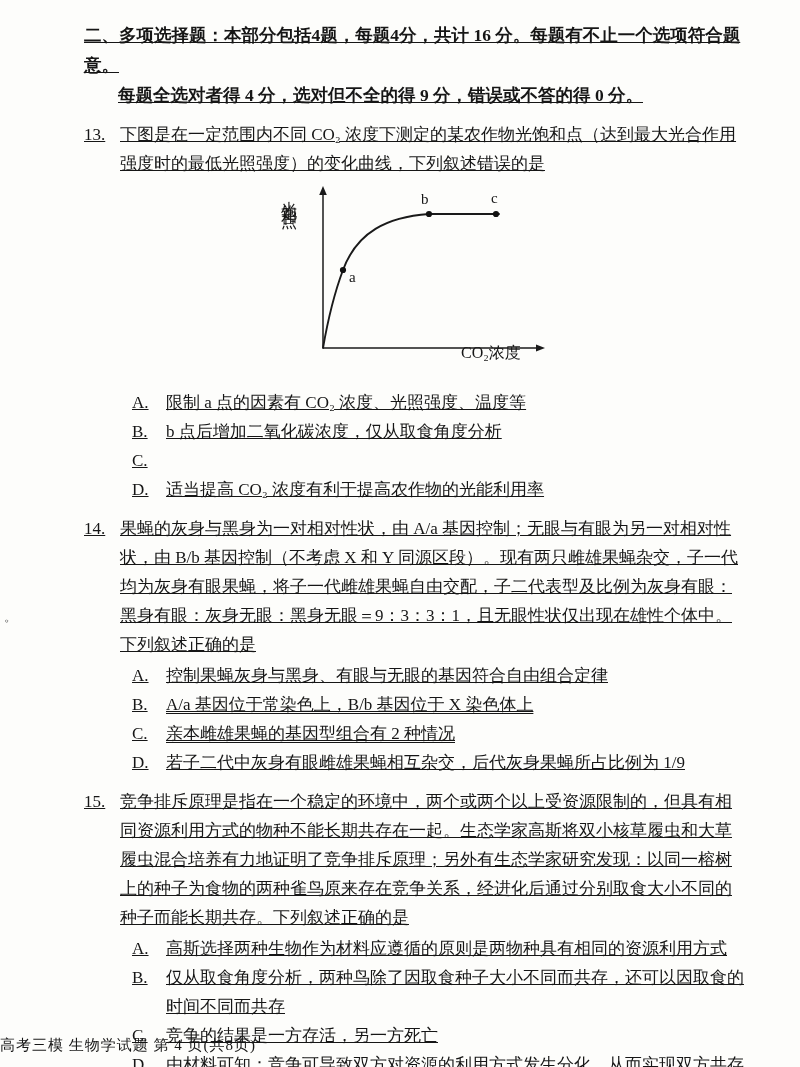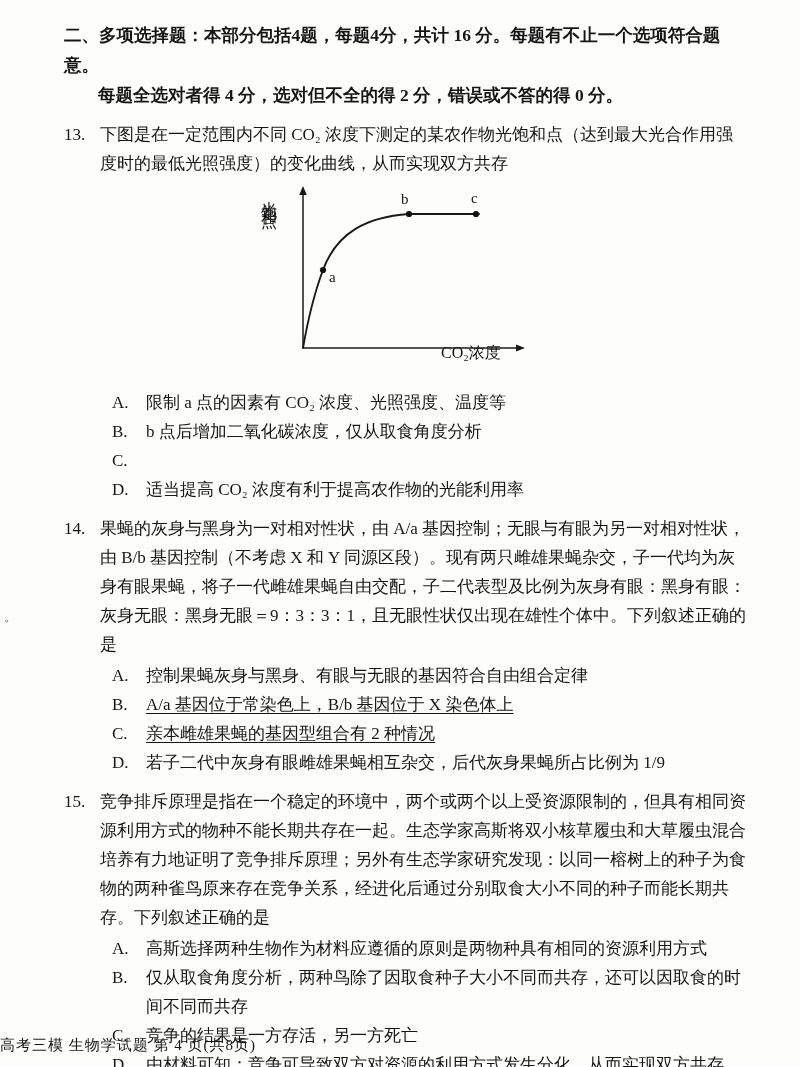--- a/index.html
+++ b/index.html
@@ -7,22 +7,23 @@
   body {
     font-family: "Liberation Serif", "DejaVu Serif", serif;
     color: #161616;
     width: 800px;
   }
   .page {
     position: relative;
     width: 800px;
     height: 1067px;
     background: #fdfdfb;
-    padding: 20px 52px 0 64px;
+    padding: 20px 52px 0 84px;
     overflow: hidden;
+    text-decoration: underline;
   }
   
   .section-header p {
     margin: 0;
     font-weight: bold;
     font-size: 17.5px;
     line-height: 30px;
   }
   .hdr-line2 { padding-left: 34px; }
 
@@ -94,27 +95,27 @@
     color: #444;
   }
 </style>
 </head>
 <body>
 
 <div class="page">
 
   <div class="section-header">
     <p class="hdr-line1">二、多项选择题：本部分包括4题，每题4分，共计 16 分。每题有不止一个选项符合题意。</p>
-    <p class="hdr-line2">每题全选对者得 4 分，选对但不全的得 2 分，错误或不答的得 0 分。</p>
+    <p class="hdr-line2">每题全选对者得 4 分，选对但不全的得 9 分，错误或不答的得 0 分。</p>
   </div>
 
   <div class="question">
     <div class="stem">
       <span class="qnum">13.</span>
-      <div class="qtext">下图是在一定范围内不同 CO₂ 浓度下测定的某农作物光饱和点（达到最大光合作用强度时的最低光照强度）的变化曲线，从而实现双方共存</div>
+      <div class="qtext">下图是在一定范围内不同 CO₂ 浓度下测定的某农作物光饱和点（达到最大光合作用强度时的最低光照强度）的变化曲线，下列叙述错误的是</div>
     </div>
 
     <div class="figure">
       <div class="y-axis-label">光饱和点</div>
       <svg class="curve-svg" width="240" height="170" viewBox="0 0 240 170">
         <line class="axis" x1="8" y1="164" x2="8" y2="8"></line>
         <polygon class="arrowhead" points="8,2 4.2,11 11.8,11"></polygon>
         <line class="axis" x1="8" y1="164" x2="224" y2="164"></line>
         <polygon class="arrowhead" points="230,164 221,160.4 221,167.6"></polygon>
         <path class="curve" d="M 8,164 Q 16,118 28,86 C 42,48 72,33 114,30 L 184,30"></path>

